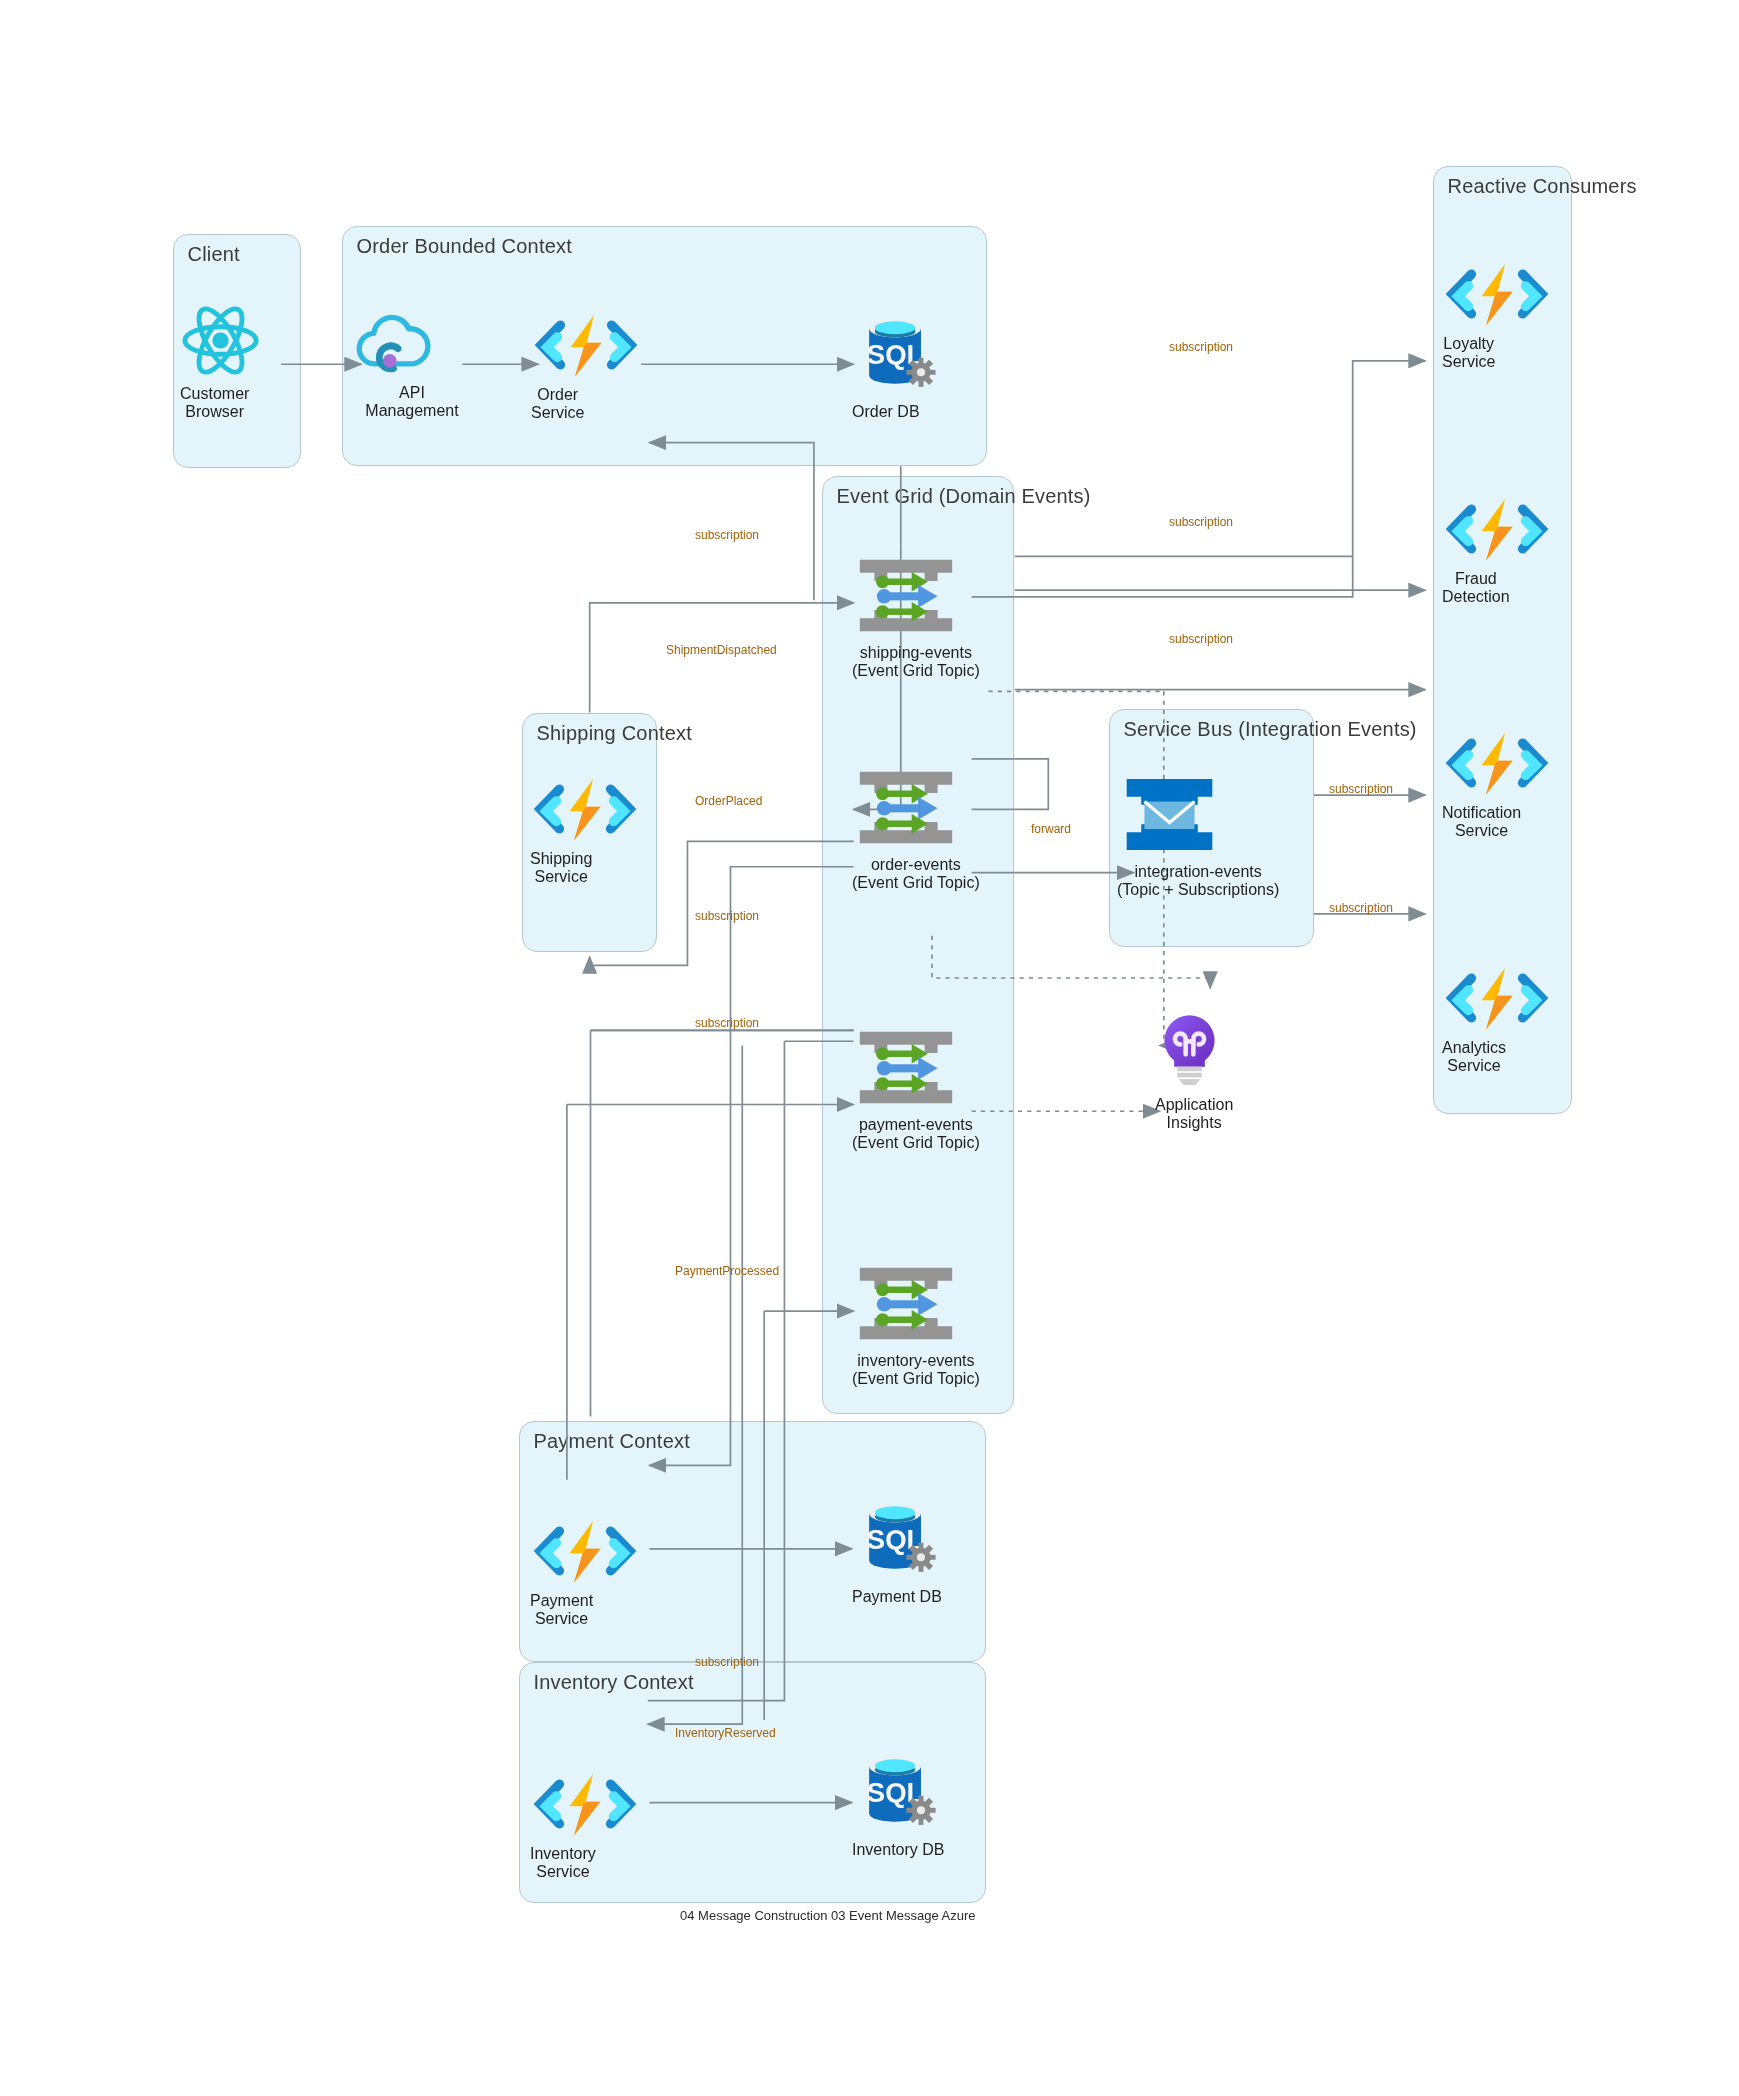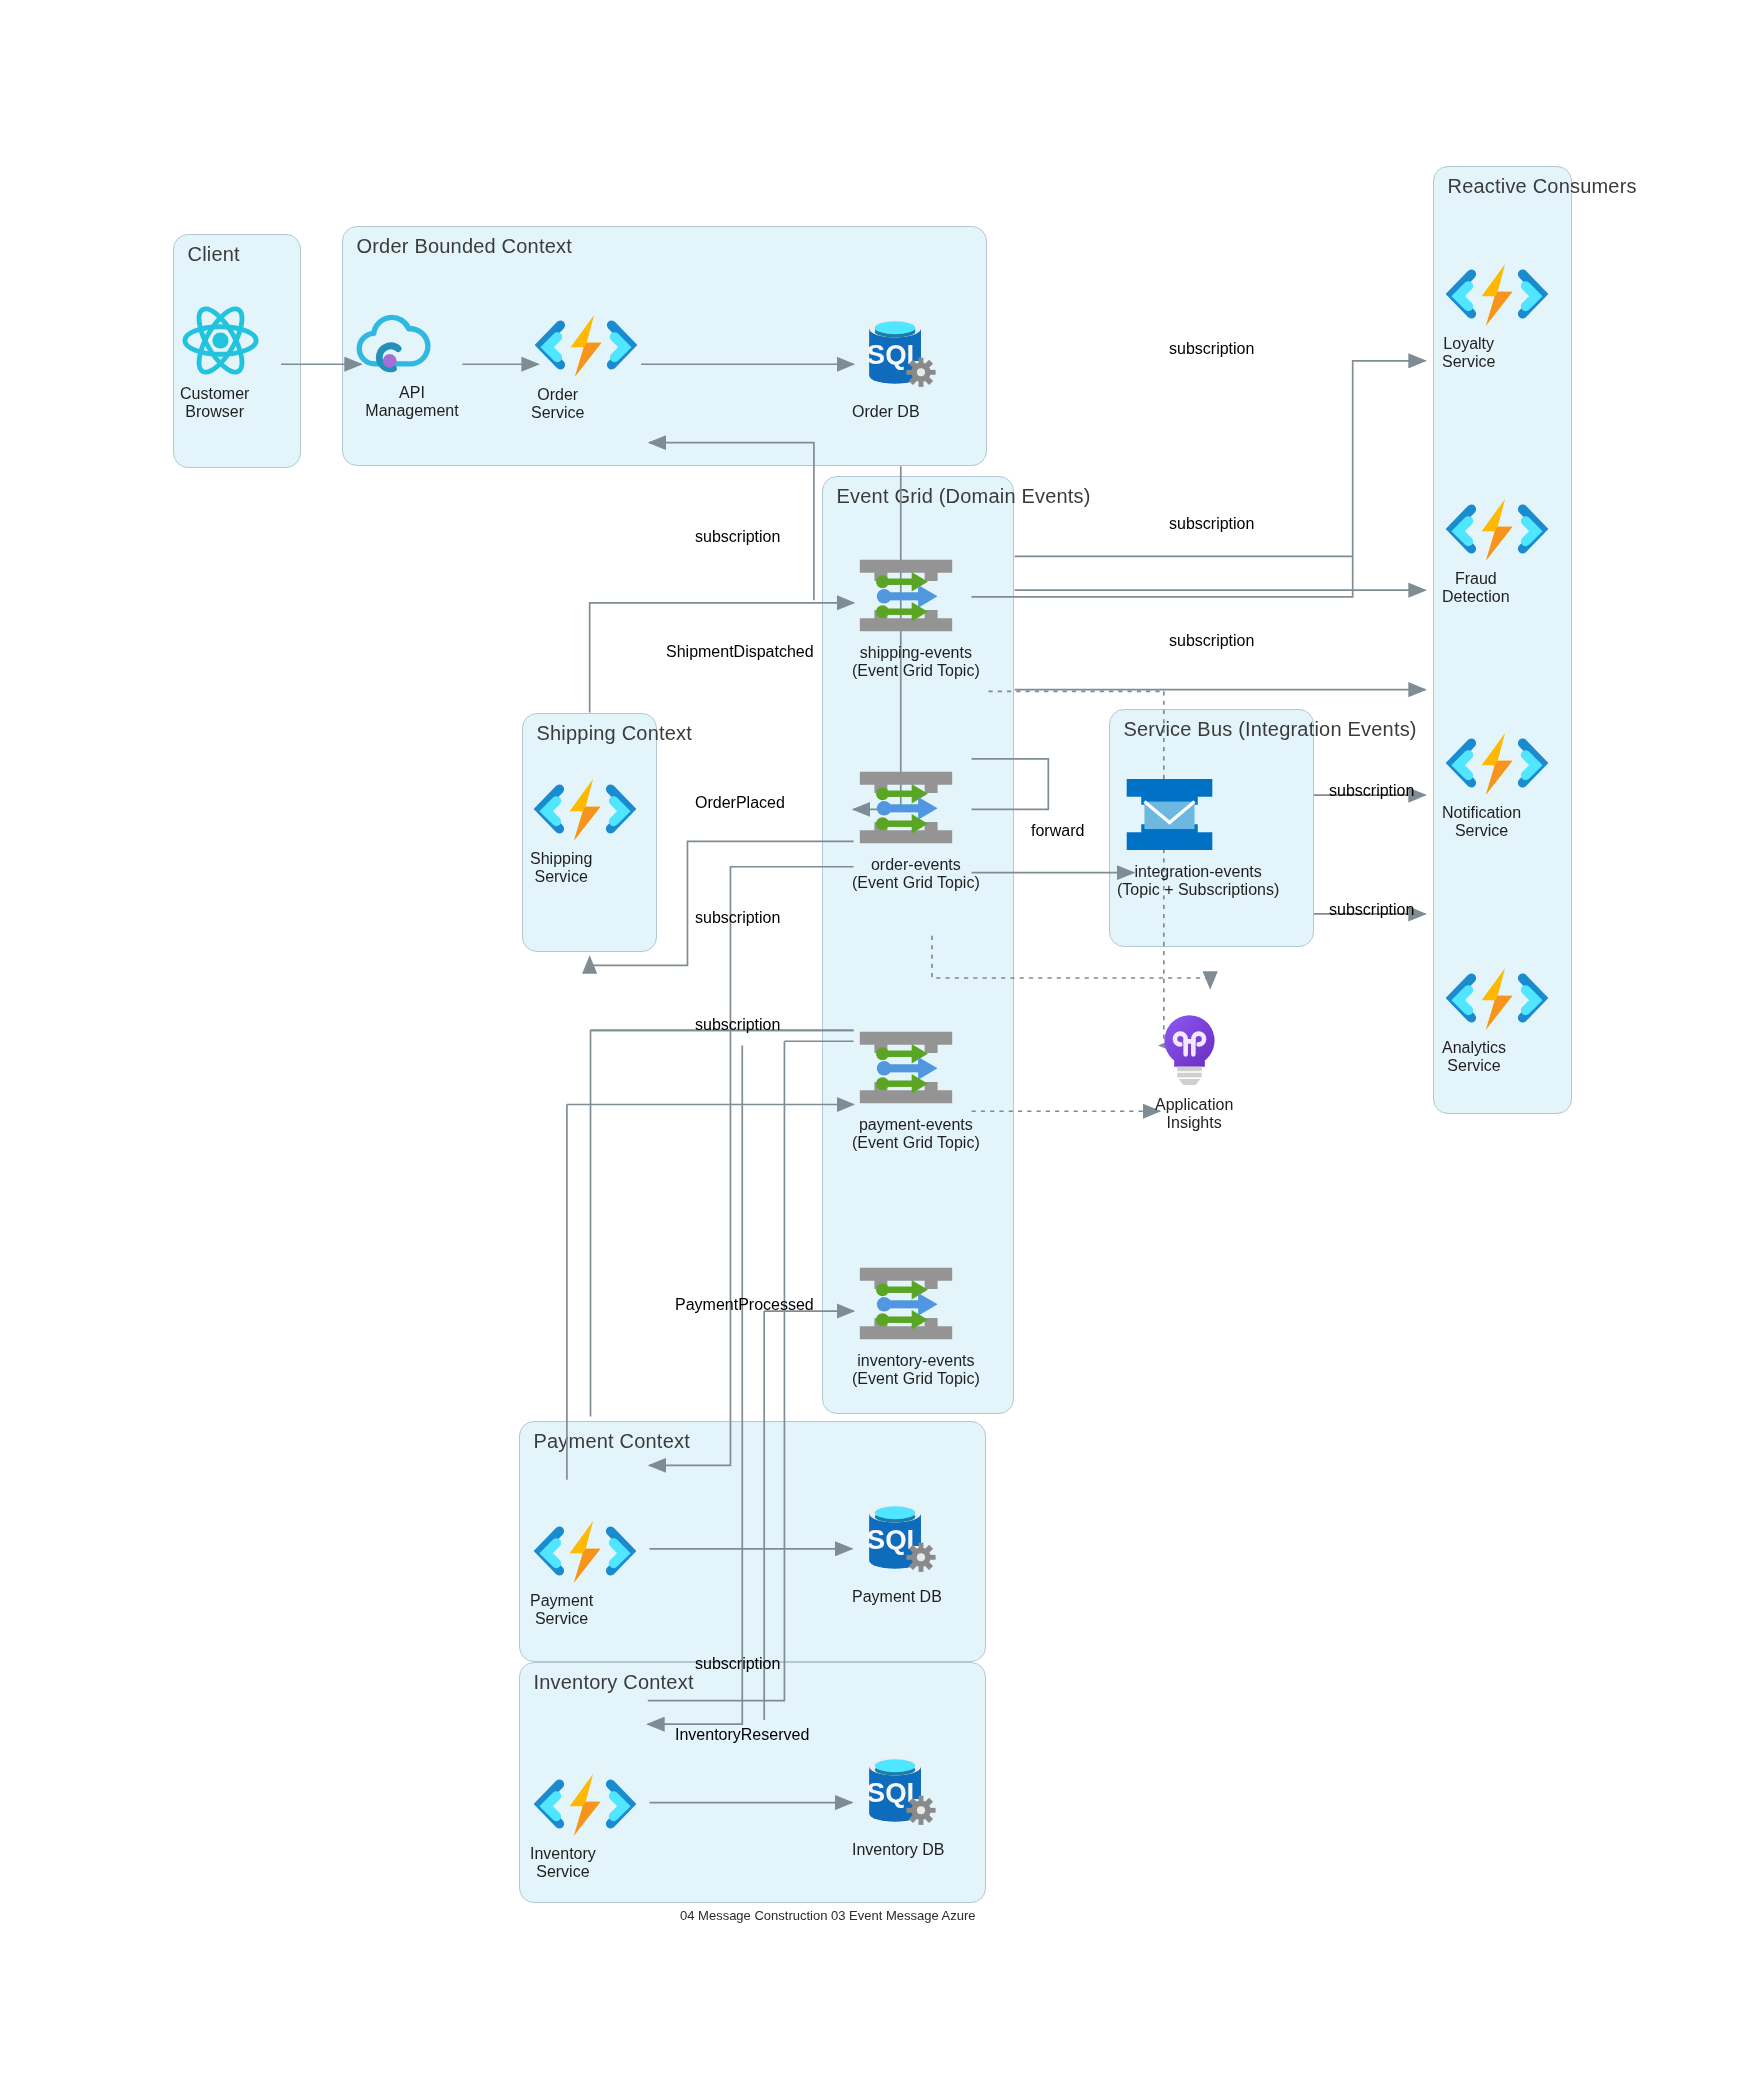--- a/index.html
+++ b/index.html
@@ -39,22 +39,22 @@
   .node .caption {
     margin-top: 5px;
     font-size: 16px;
     line-height: 1.15;
     color: #1f1f1f;
     text-align: center;
     white-space: pre-line;
   }
   .edge-label {
     position: absolute;
-    font-size: 16px;
-    color: #000000;
+    font-size: 12px;
+    color: #a16207;
     white-space: nowrap;
   }
   .caption-main {
     position: absolute;
     font-size: 13px;
     color: #2b2b2b;
     white-space: nowrap;
   }
   svg.wires {
     position: absolute;
@@ -583,20 +583,20 @@
   <span class="edge-label" style="left:1169px;top:515px;">subscription</span>
   <span class="edge-label" style="left:695px;top:528px;">subscription</span>
   <span class="edge-label" style="left:1169px;top:632px;">subscription</span>
   <span class="edge-label" style="left:666px;top:643px;">ShipmentDispatched</span>
   <span class="edge-label" style="left:695px;top:794px;">OrderPlaced</span>
   <span class="edge-label" style="left:1031px;top:822px;">forward</span>
   <span class="edge-label" style="left:1329px;top:782px;">subscription</span>
   <span class="edge-label" style="left:1329px;top:901px;">subscription</span>
   <span class="edge-label" style="left:695px;top:909px;">subscription</span>
   <span class="edge-label" style="left:695px;top:1016px;">subscription</span>
-  <span class="edge-label" style="left:675px;top:1296px;">PaymentProcessed</span>
+  <span class="edge-label" style="left:675px;top:1264px;">PaymentProcessed</span>
   <span class="edge-label" style="left:695px;top:1655px;">subscription</span>
   <span class="edge-label" style="left:675px;top:1726px;">InventoryReserved</span>
 
   <span class="caption-main" style="left:680px;top:1908px;">04 Message Construction 03 Event Message Azure</span>
 
 </div>
 
 
 </body></html>

